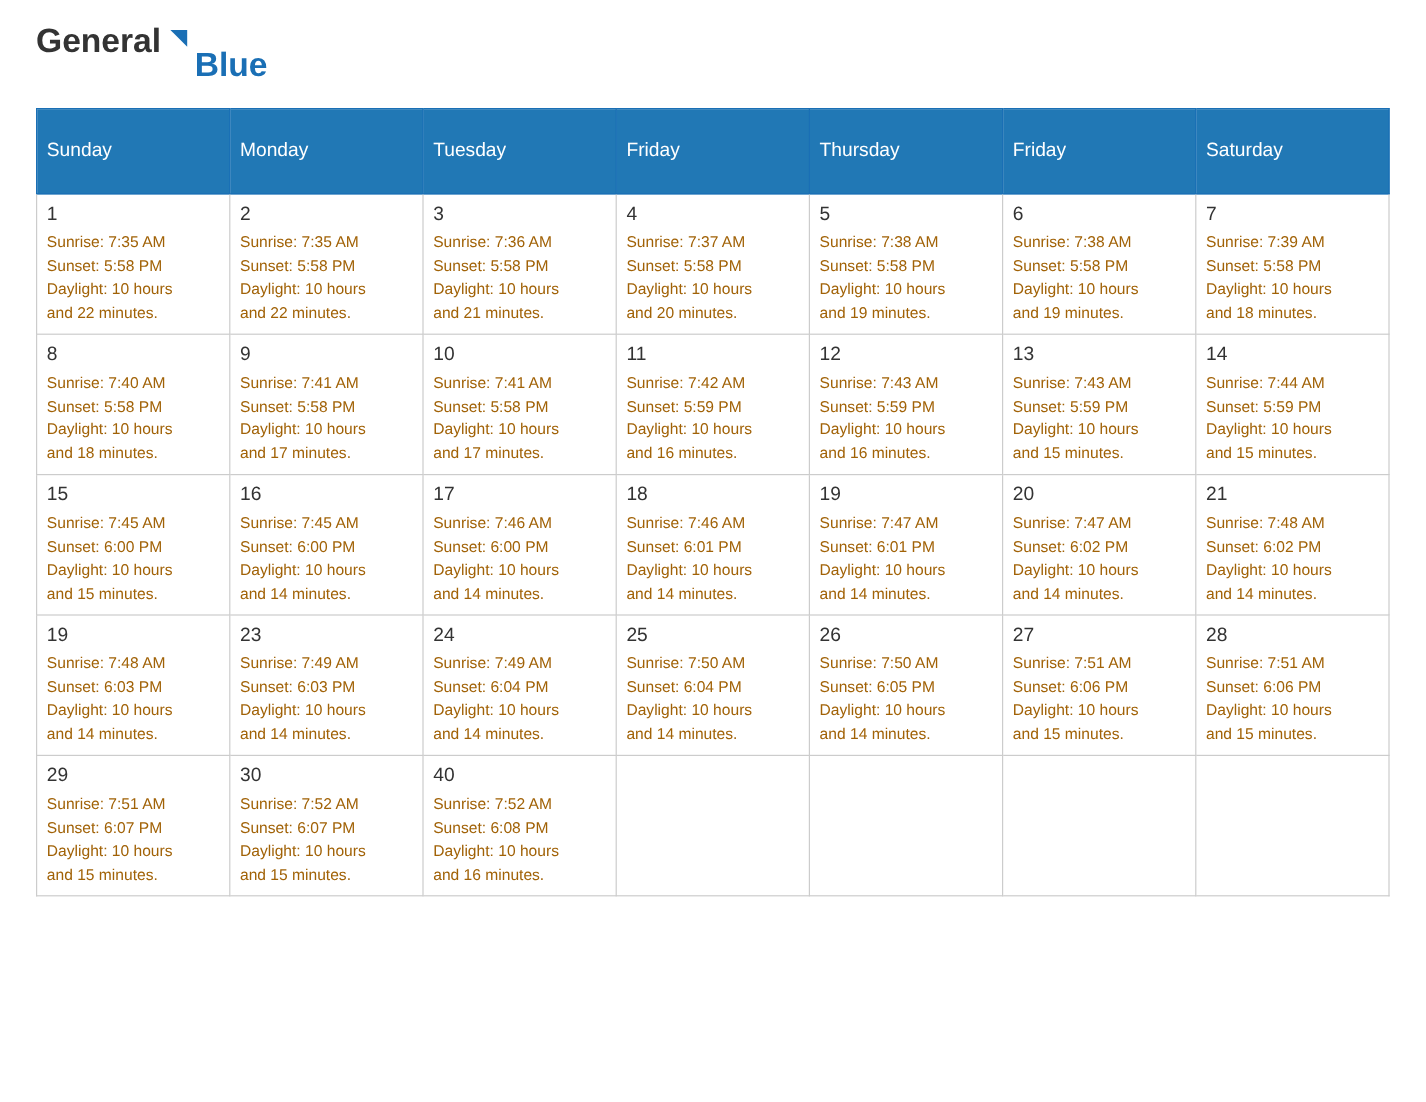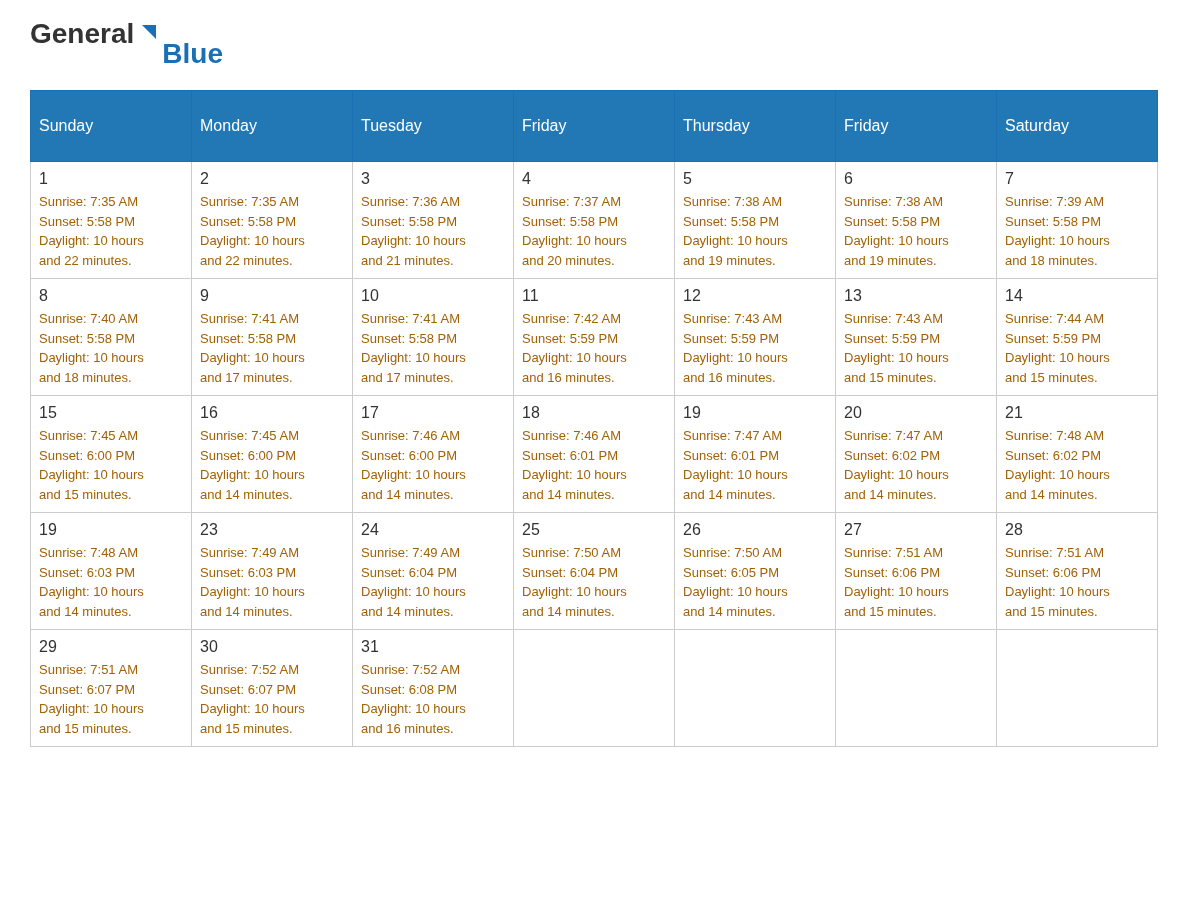--- a/index.html
+++ b/index.html
@@ -396,21 +396,21 @@
         <td>
           <span class="day-number">30</span>
           <div class="day-info">
             Sunrise: 7:52 AM<br>
             Sunset: 6:07 PM<br>
             Daylight: 10 hours<br>
             and 15 minutes.
           </div>
         </td>
         <td>
-          <span class="day-number">31</span>
+          <span class="day-number">40</span>
           <div class="day-info">
             Sunrise: 7:52 AM<br>
             Sunset: 6:08 PM<br>
             Daylight: 10 hours<br>
             and 16 minutes.
           </div>
         </td>
         <td class="empty"></td>
         <td class="empty"></td>
         <td class="empty"></td>

